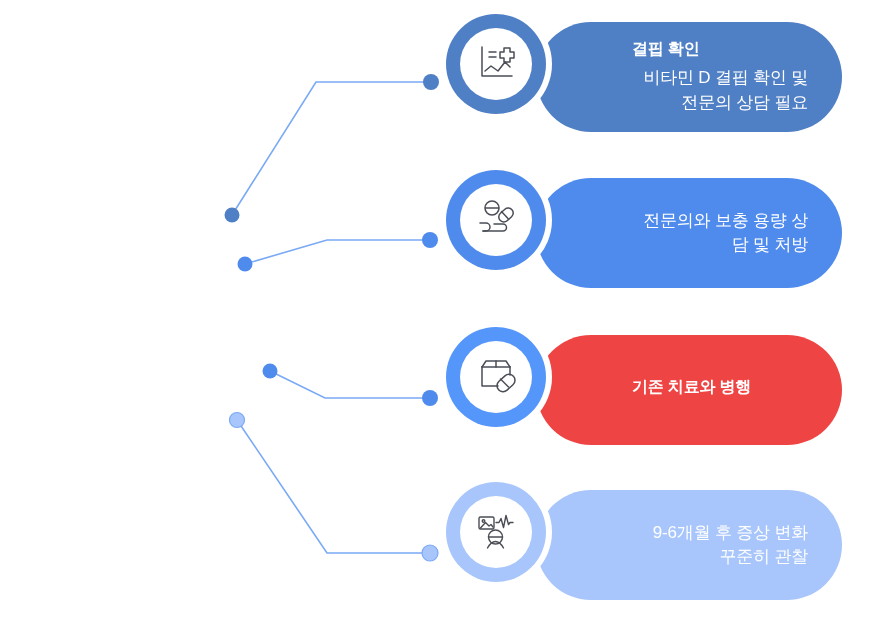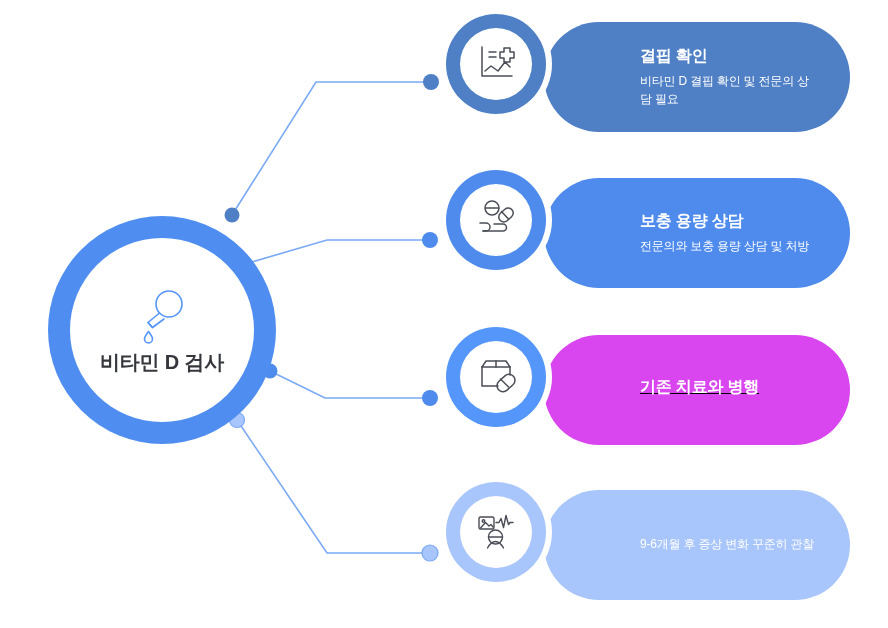--- a/index.html
+++ b/index.html
@@ -68,46 +68,47 @@
   }
 
   
   .row {
     position: absolute;
     left: 446px;
     height: 126px;
   }
   .pill {
     position: absolute;
-    left: 98px;
+    left: 90px;
     top: 8px;
     width: 306px;
     height: 110px;
     border-radius: 55px;
     box-sizing: border-box;
     padding: 17px 34px 17px 96px;
     display: flex;
     flex-direction: column;
     justify-content: center;
   }
   .pill-title {
     font-size: 16px;
     font-weight: 700;
     color: #ffffff;
     line-height: 1.25;
     margin-bottom: 7px;
     letter-spacing: -0.2px;
   }
   .pill-desc {
-    font-size: 12px;
+    font-size: 17px;
     font-weight: 400;
     color: #ffffff;
     line-height: 1.42;
     letter-spacing: -0.2px;
     max-width: 196px;
+    text-align: right;
   }
 
   .badge {
     position: absolute;
     left: 0;
     top: 0;
     width: 100px;
     height: 100px;
     border-radius: 50%;
     box-sizing: border-box;
@@ -161,33 +162,20 @@
       <circle cx="270" cy="371" r="7.5" fill="#4e8bec"></circle>
       <circle cx="430" cy="398" r="8" fill="#4e8bec"></circle>
     </g>
     <g>
       <polyline points="237,420 327,553 428,553" fill="none" stroke="#7aa9f5" stroke-width="1.6"></polyline>
       <circle cx="237" cy="420" r="7.5" fill="#a8c6fb" stroke="#7aa9f5" stroke-width="1.2"></circle>
       <circle cx="430" cy="553" r="8" fill="#a8c6fb" stroke="#7aa9f5" stroke-width="1.2"></circle>
     </g>
   </svg>
 
-  <div class="hub">
-    <div class="hub-inner">
-      <span class="hub-icon">
-        <svg viewBox="0 0 62 62" fill="none" stroke="#5596fb" stroke-width="1.6" stroke-linecap="round" stroke-linejoin="round">
-          <circle cx="38" cy="19" r="13"></circle>
-          <path d="M28.5 28 L17 37.5 L21.5 42.5 L33 34"></path>
-          <path d="M17 37.5 L21.5 42.5"></path>
-          <path d="M17.5 46.5 c0 0 -4 5.2 -4 7.4 a4 4 0 0 0 8 0 c0 -2.2 -4 -7.4 -4 -7.4 z"></path>
-        </svg>
-      </span>
-      <span class="hub-label">비타민 D 검사</span>
-    </div>
-  </div>
 
   <div class="row" style="top:14px;">
     <div class="pill" style="background:#4f7fc4;">
       <span class="pill-title">결핍 확인</span>
       <span class="pill-desc">비타민 D 결핍 확인 및 전문의 상담 필요</span>
     </div>
     <div class="badge-ring"></div>
     <div class="badge" style="background:#4f7fc4;">
       <div class="badge-inner">
         <span>
@@ -198,42 +186,41 @@
             <path d="M30 8 h6 v4 h4 v6 h-4 v4 h-6 v-4 h-4 v-6 h4 z"></path>
             <path d="M11 31 L17 26 L24 31 L31 22 L36 27"></path>
           </svg>
         </span>
       </div>
     </div>
   </div>
 
   <div class="row" style="top:170px;">
     <div class="pill" style="background:#4e8bec;">
-      <span class="pill-title">보충 용량 상담</span>
       <span class="pill-desc">전문의와 보충 용량 상담 및 처방</span>
     </div>
     <div class="badge-ring"></div>
     <div class="badge" style="background:#4e8bec;">
       <div class="badge-inner">
         <span>
           <svg viewBox="0 0 44 44" fill="none" stroke="#4a4d55" stroke-width="1.5" stroke-linecap="round" stroke-linejoin="round">
             <circle cx="18" cy="12" r="7"></circle>
             <path d="M11.5 12 H24.5"></path>
             <rect x="24" y="14" width="16" height="10" rx="5" transform="rotate(-42 32 19)"></rect>
             <path d="M27.5 15.5 L34 22.5"></path>
             <path d="M6 27 h6 a4 4 0 0 1 0 8 h-3"></path>
             <path d="M9 35 h20 a3.5 3.5 0 0 0 0 -7 h-9"></path>
           </svg>
         </span>
       </div>
     </div>
   </div>
 
   <div class="row" style="top:327px;">
-    <div class="pill" style="background:#d946ef;text-decoration:underline;">
+    <div class="pill" style="background:#ef4444;">
       <span class="pill-title">기존 치료와 병행</span>
     </div>
     <div class="badge-ring"></div>
     <div class="badge" style="background:#5596fb;">
       <div class="badge-inner">
         <span>
           <svg viewBox="0 0 44 44" fill="none" stroke="#4a4d55" stroke-width="1.5" stroke-linecap="round" stroke-linejoin="round">
             <path d="M8 14 L12 8 H32 L36 14"></path>
             <path d="M8 14 V33 H24"></path>
             <path d="M36 14 V22"></path>

